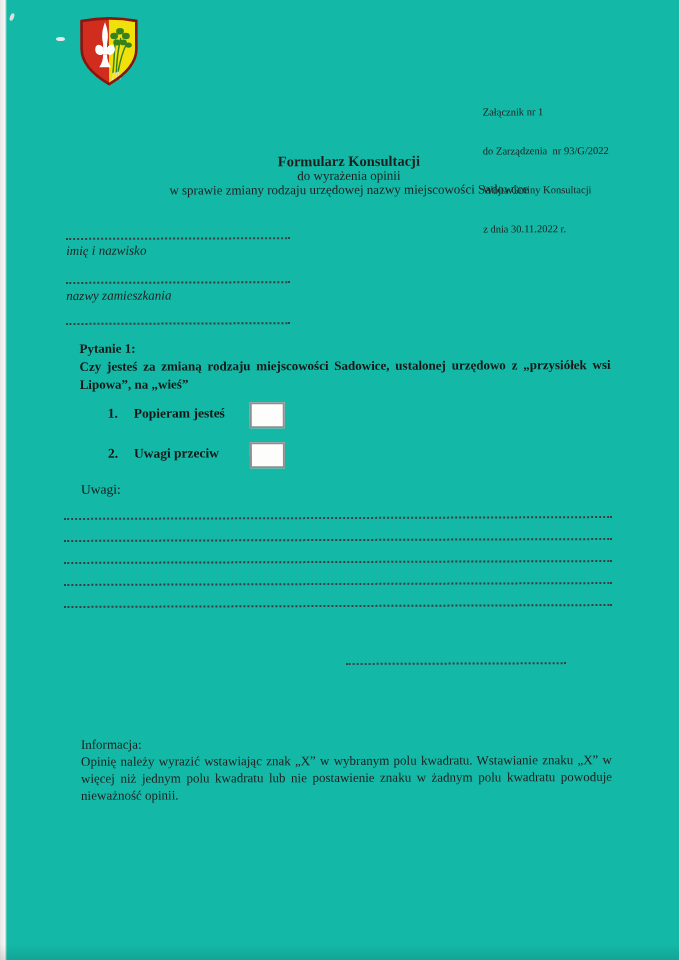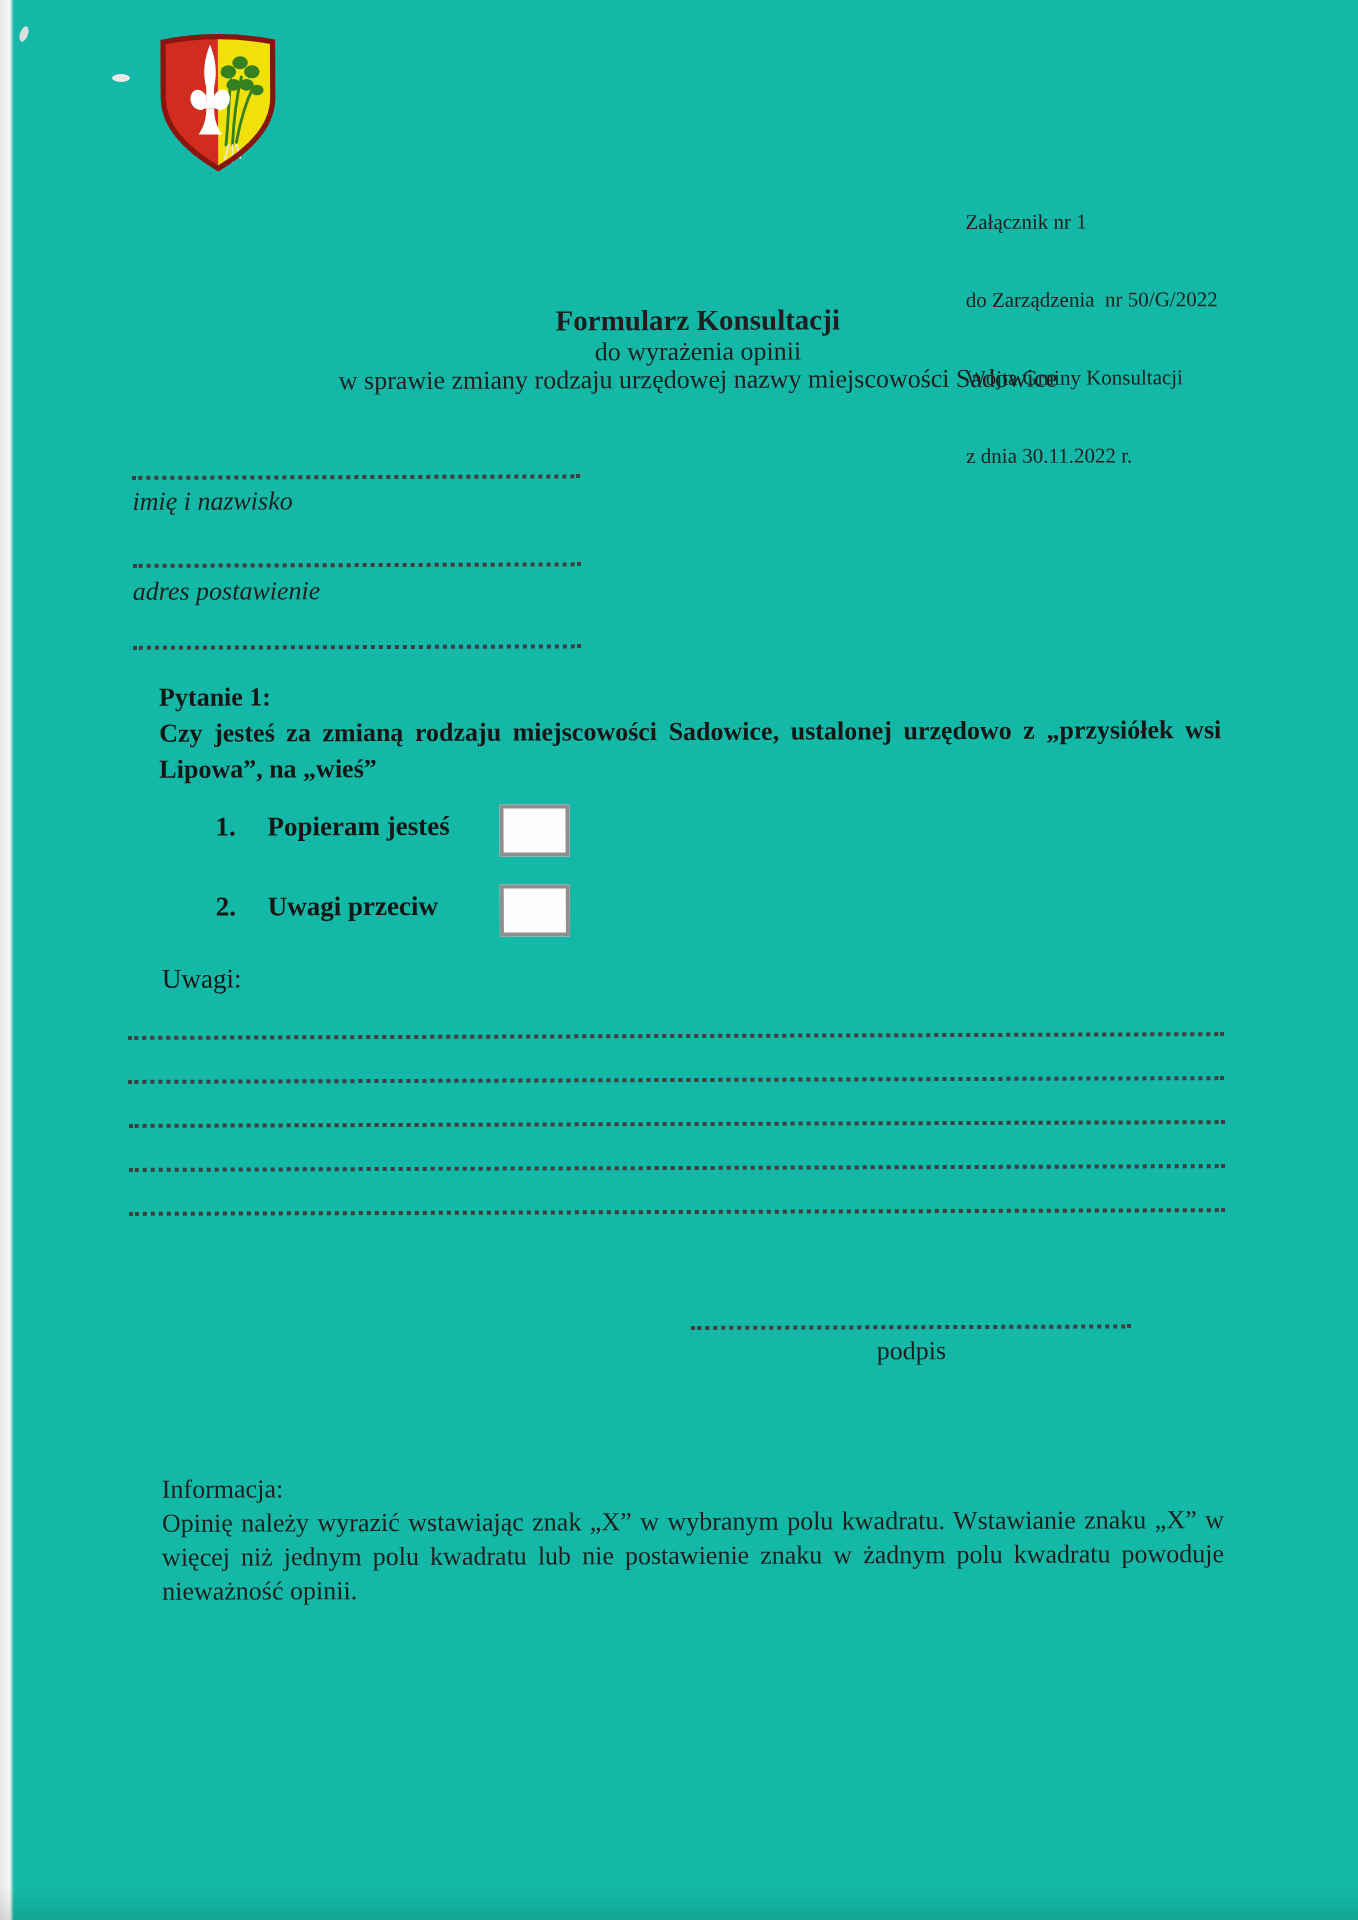--- a/index.html
+++ b/index.html
@@ -109,36 +109,36 @@
           <path d="M47,52 C52,45 58,47 59,53 C60,59 55,64 50,63 C48,62 47,60 47,58 Z"></path>
           <rect x="36" y="57" width="16" height="5" rx="1"></rect>
           <path d="M41,62 C41,70 39,76 35,82 L53,82 C49,76 47,70 47,62 Z"></path>
         </g>
         <path d="M8,11 Q50,3 92,11 L92,54 Q92,83 50,108 Q8,83 8,54 Z" fill="none" stroke-width="4" stroke="#871611"></path>
       </svg>
     </div>
 
     <div class="attachment-block">
       <div>Załącznik nr 1</div>
-      <div>do Zarządzenia  nr 50/G/2022</div>
+      <div>do Zarządzenia  nr 93/G/2022</div>
       <div>Wójta Gminy Konsultacji</div>
       <div>z dnia 30.11.2022 r.</div>
     </div>
 
     <div class="title-block">
       <div class="doc-title">Formularz Konsultacji</div>
       <div class="doc-sub">do wyrażenia opinii</div>
       <div class="doc-sub">w sprawie zmiany rodzaju urzędowej nazwy miejscowości Sadowice</div>
     </div>
 
     <div class="dotline fill-name"></div>
     <div class="field-label label-name">imię i nazwisko</div>
 
     <div class="dotline fill-address"></div>
-    <div class="field-label label-address">adres postawienie</div>
+    <div class="field-label label-address">nazwy zamieszkania</div>
 
     <div class="dotline fill-extra"></div>
 
     <div class="question-block">
       <div class="q-heading">Pytanie 1:</div>
       <div class="q-line-just">Czy jesteś za zmianą rodzaju miejscowości Sadowice, ustalonej urzędowo z „przysiółek wsi</div>
       <div>Lipowa”, na „wieś”</div>
     </div>
 
     <div class="option-row option-row-1">
@@ -154,21 +154,20 @@
     <div class="checkbox checkbox-2"></div>
 
     <div class="remarks-label">Uwagi:</div>
     <div class="dotline rml rml-1"></div>
     <div class="dotline rml rml-2"></div>
     <div class="dotline rml rml-3"></div>
     <div class="dotline rml rml-4"></div>
     <div class="dotline rml rml-5"></div>
 
     <div class="dotline fill-signature"></div>
-    <div class="signature-label">podpis</div>
 
     <div class="info-block">
       <div>Informacja:</div>
       <div class="jlast">Opinię należy wyrazić wstawiając znak „X” w wybranym polu kwadratu. Wstawianie znaku „X” w</div>
       <div class="jlast">więcej niż jednym polu kwadratu lub nie postawienie znaku w żadnym polu kwadratu powoduje</div>
       <div>nieważność opinii.</div>
     </div>
 
   </div>
 </div>

